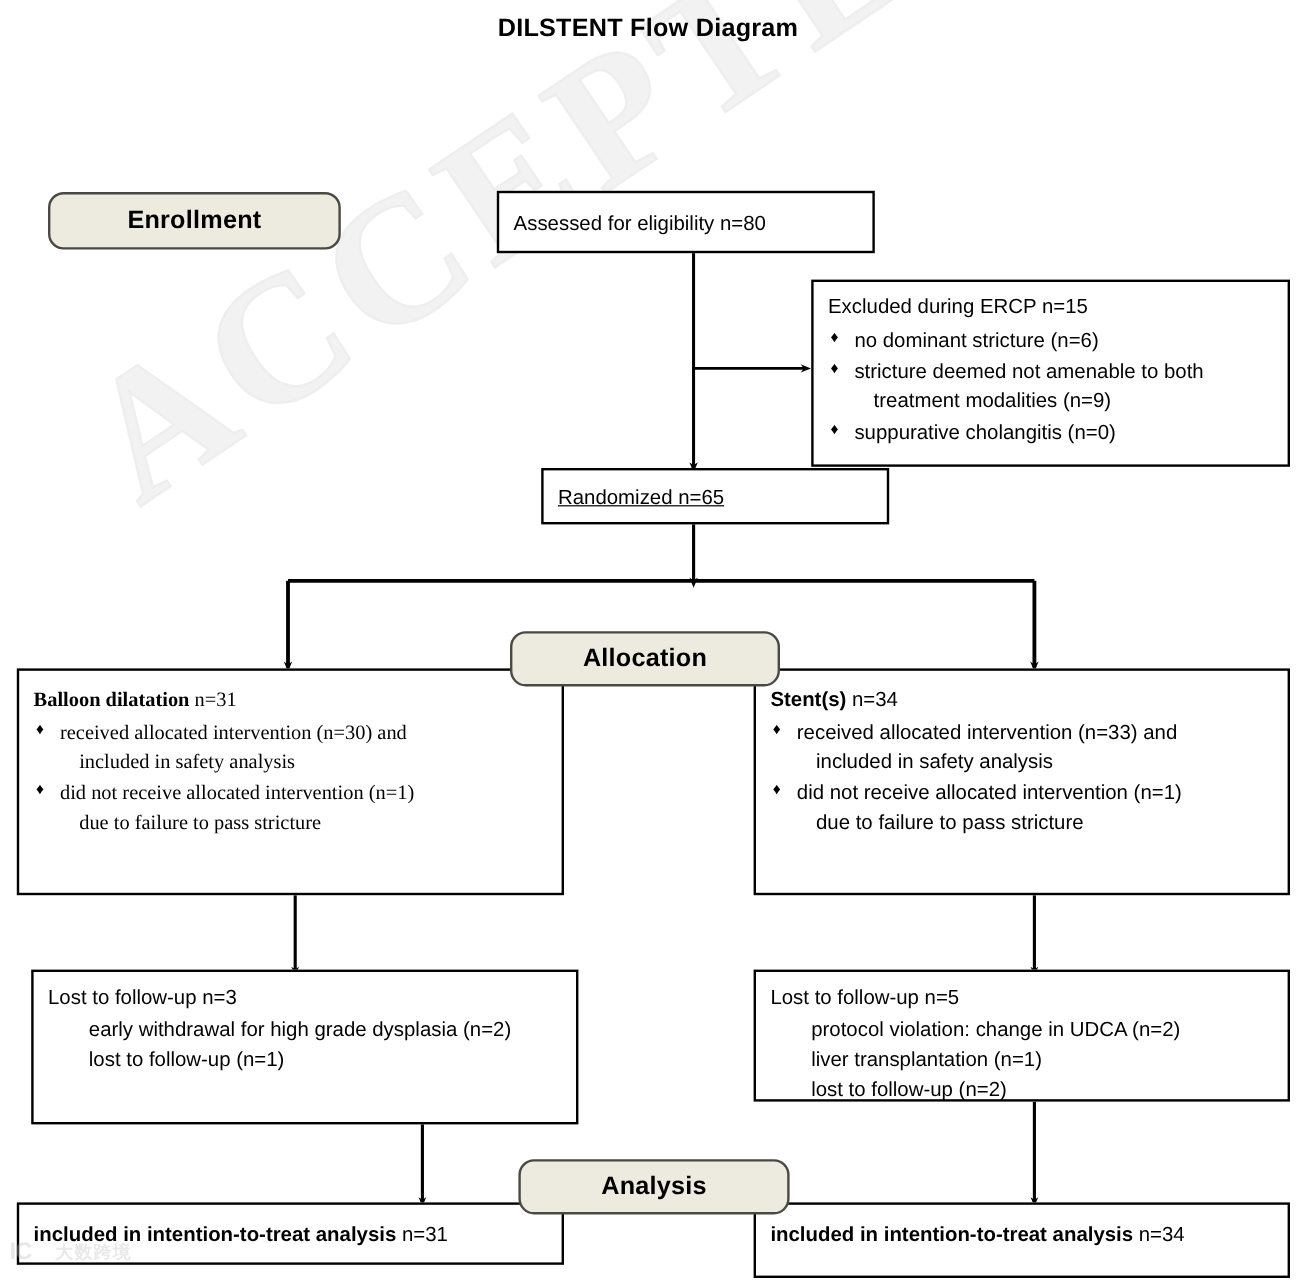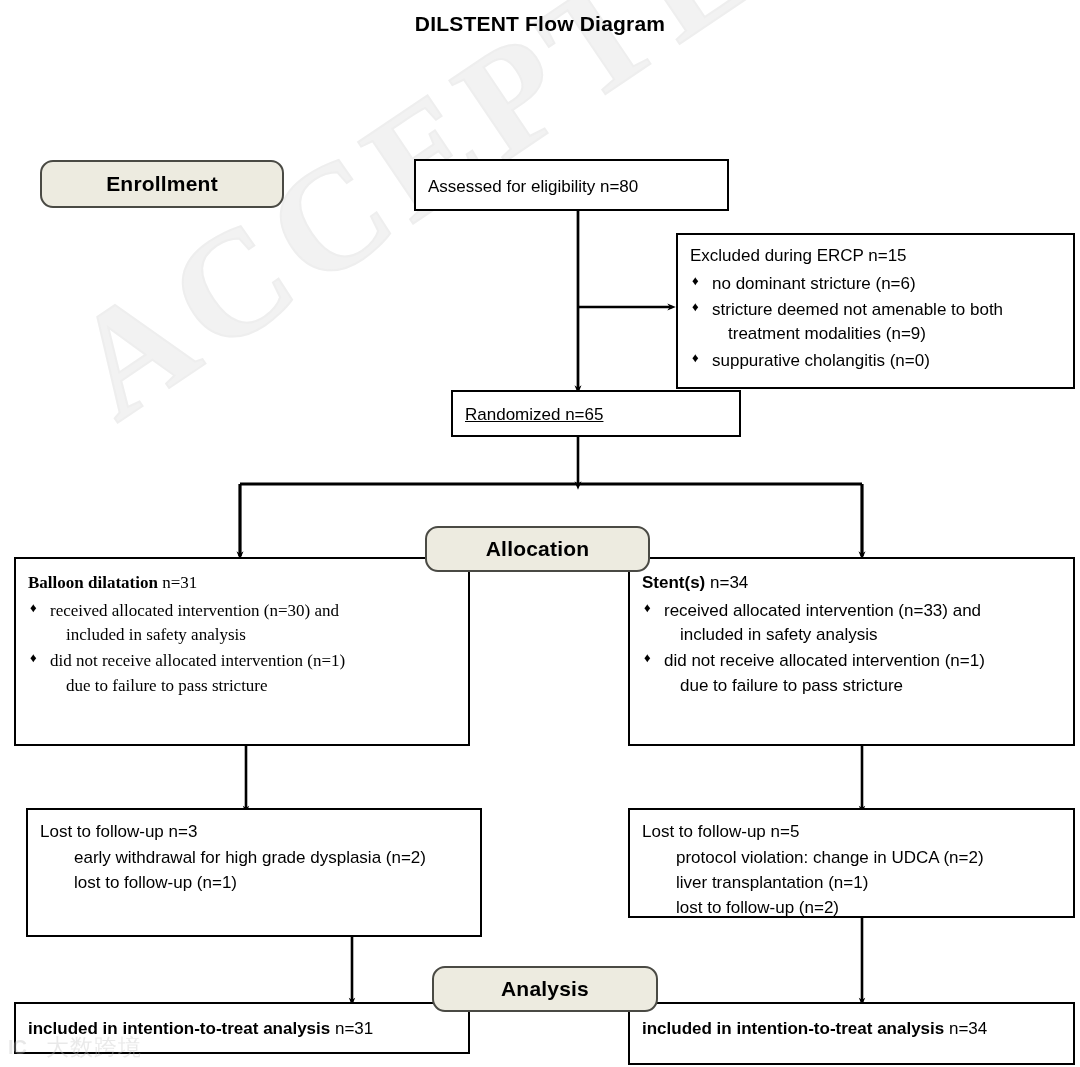--- a/index.html
+++ b/index.html
@@ -53,22 +53,22 @@
   }
   .wm-logo .mark {
     font-family: "Liberation Sans", sans-serif;
     font-size: 20px;
     font-weight: 700;
     color: #bdbdbd;
     letter-spacing: -1px;
   }
   .wm-logo .cn {
     font-family: "DejaVu Sans", sans-serif;
-    font-size: 23px;
-    font-weight: 400;
+    font-size: 15px;
+    font-weight: 700;
     color: #c2c2c2;
     letter-spacing: 1px;
   }
 
   
   .page-title {
     position: absolute;
     left: 0;
     top: 12px;
     width: 1080px;

